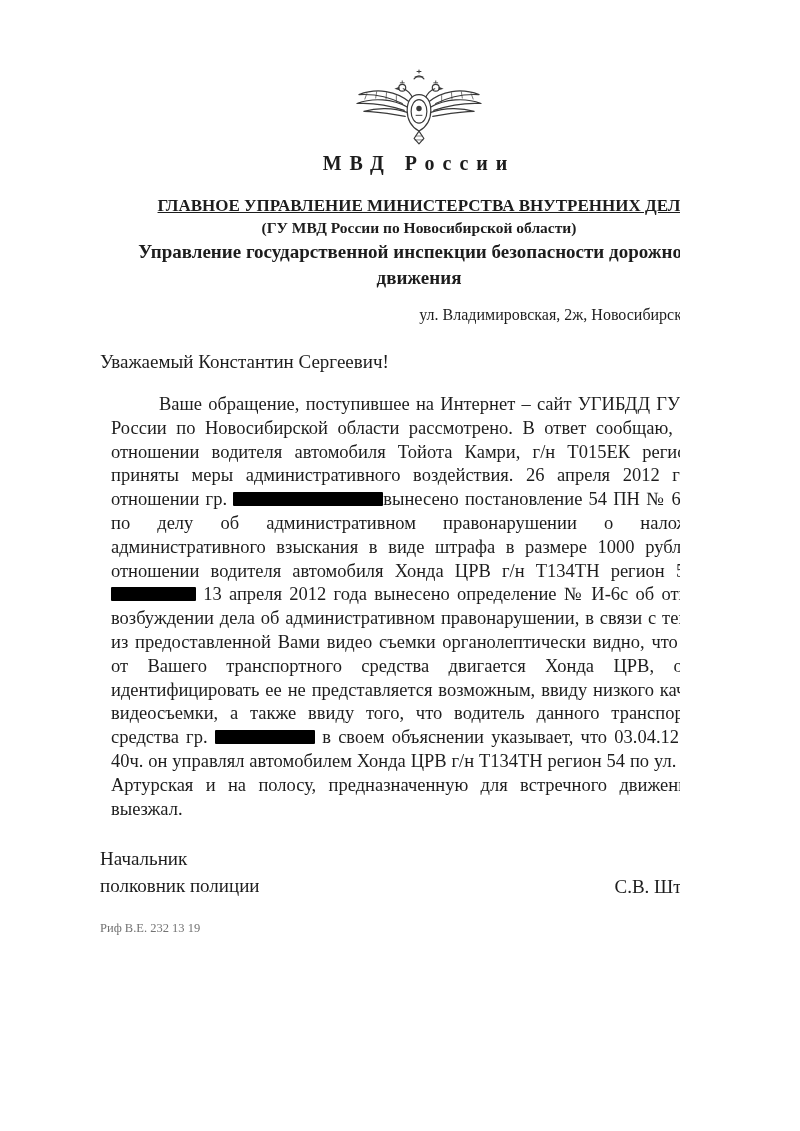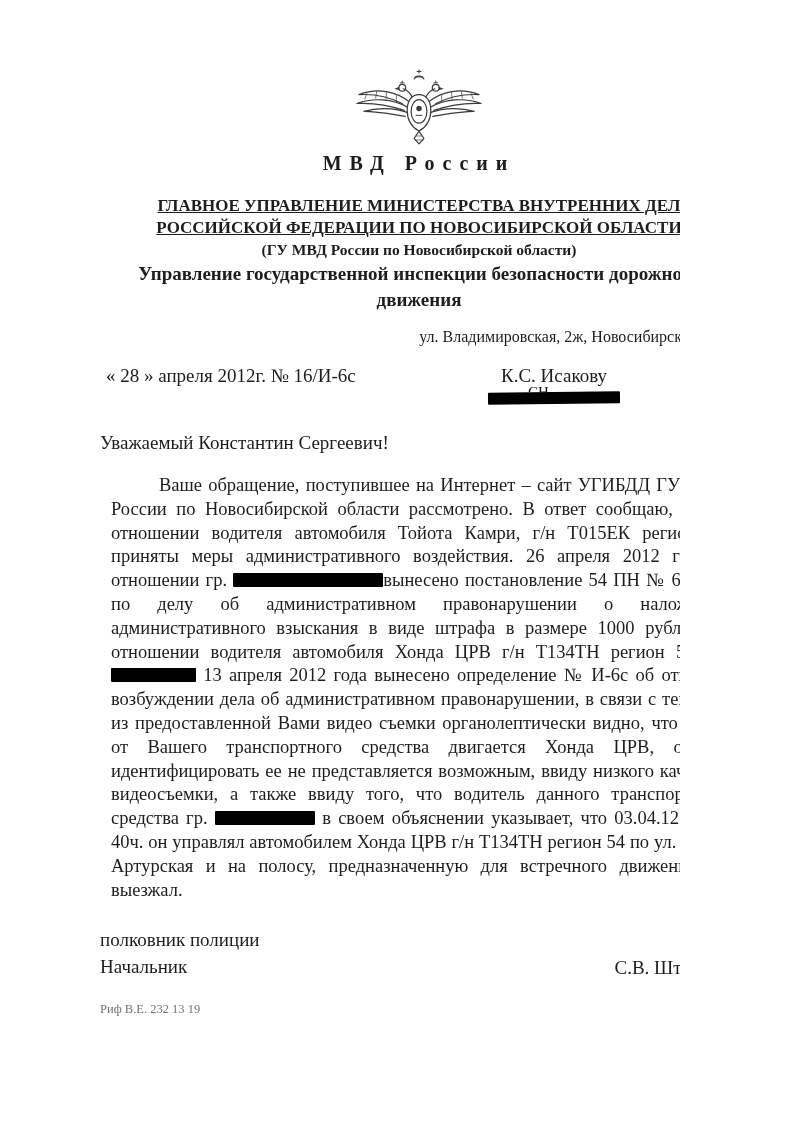--- a/index.html
+++ b/index.html
@@ -104,48 +104,37 @@
             <path d="M124,108 h12" stroke-width="2"></path>
 
             <path d="M130,140 L120,155 L130,166 L140,155 Z" fill="#ffffff"></path>
             <path d="M124,150 h12 M122,158 h16" stroke-width="1.3"></path>
           </g>
         </svg>
       </span>
       <div class="ministry">МВД России</div>
       <div class="org-block">
         <div class="org-line-1">ГЛАВНОЕ УПРАВЛЕНИЕ МИНИСТЕРСТВА ВНУТРЕННИХ ДЕЛ</div>
-        <div class="org-line-2">РОССИЙСКОЙ ФЕДЕРАЦИИ ПО НОВОСИБИРСКОЙ ОБЛАСТИ</div>
         <div class="org-line-3">(ГУ МВД России по Новосибирской области)</div>
       </div>
       <div class="division">Управление государственной инспекции безопасности дорожного движения</div>
       <div class="address">ул. Владимировская, 2ж, Новосибирск, 630003</div>
     </div>
 
-    <div class="meta-row">
-      <div class="doc-number">« 28 » апреля 2012г. № 16/И-6с</div>
-      <div class="addressee-block">
-        <div class="addressee-name">К.С. Исакову</div>
-        <div class="addressee-redaction">
-          <span class="partial">СН</span>
-          <span class="bar"></span>
-        </div>
-      </div>
-    </div>
 
     <div class="salutation">Уважаемый Константин Сергеевич!</div>
 
     <div class="body-text">
         <p>Ваше обращение, поступившее на Интернет – сайт УГИБДД ГУ МВД России по Новосибирской области рассмотрено. В ответ сообщаю, что в отношении водителя автомобиля Тойота Камри, г/н Т015ЕК регион 54 приняты меры административного воздействия. 26 апреля 2012 года в отношении гр. <span class="redact-bar" style="width: 150px;"></span>вынесено постановление 54 ПН № 605693 по делу об административном правонарушении о наложении административного взыскания в виде штрафа в размере 1000 рублей. В отношении водителя автомобиля Хонда ЦРВ г/н Т134ТН регион 54 гр. <span class="redact-bar" style="width: 85px;"></span> 13 апреля 2012 года вынесено определение № И-6с об отказе в возбуждении дела об административном правонарушении, в связи с тем, что из предоставленной Вами видео съемки органолептически видно, что слева от Вашего транспортного средства двигается Хонда ЦРВ, однако идентифицировать ее не представляется возможным, ввиду низкого качества видеосъемки, а также ввиду того, что водитель данного транспортного средства гр. <span class="redact-bar" style="width: 100px;"></span> в своем объяснении указывает, что 03.04.12 в 08-40ч. он управлял автомобилем Хонда ЦРВ г/н Т134ТН регион 54 по ул. Порт-Артурская и на полосу, предназначенную для встречного движения не выезжал.</p>
       </div>
 
     <div class="signature-row">
       <div class="sig-left">
+        <div>Начальник</div>
         <div>полковник полиции</div>
-        <div>Начальник</div>
       </div>
       <div class="sig-name">С.В. Штельмах</div>
     </div>
 
     <div class="executor">Риф В.Е. 232 13 19</div>
 
   </div>
 </div>
 
 </body></html>

